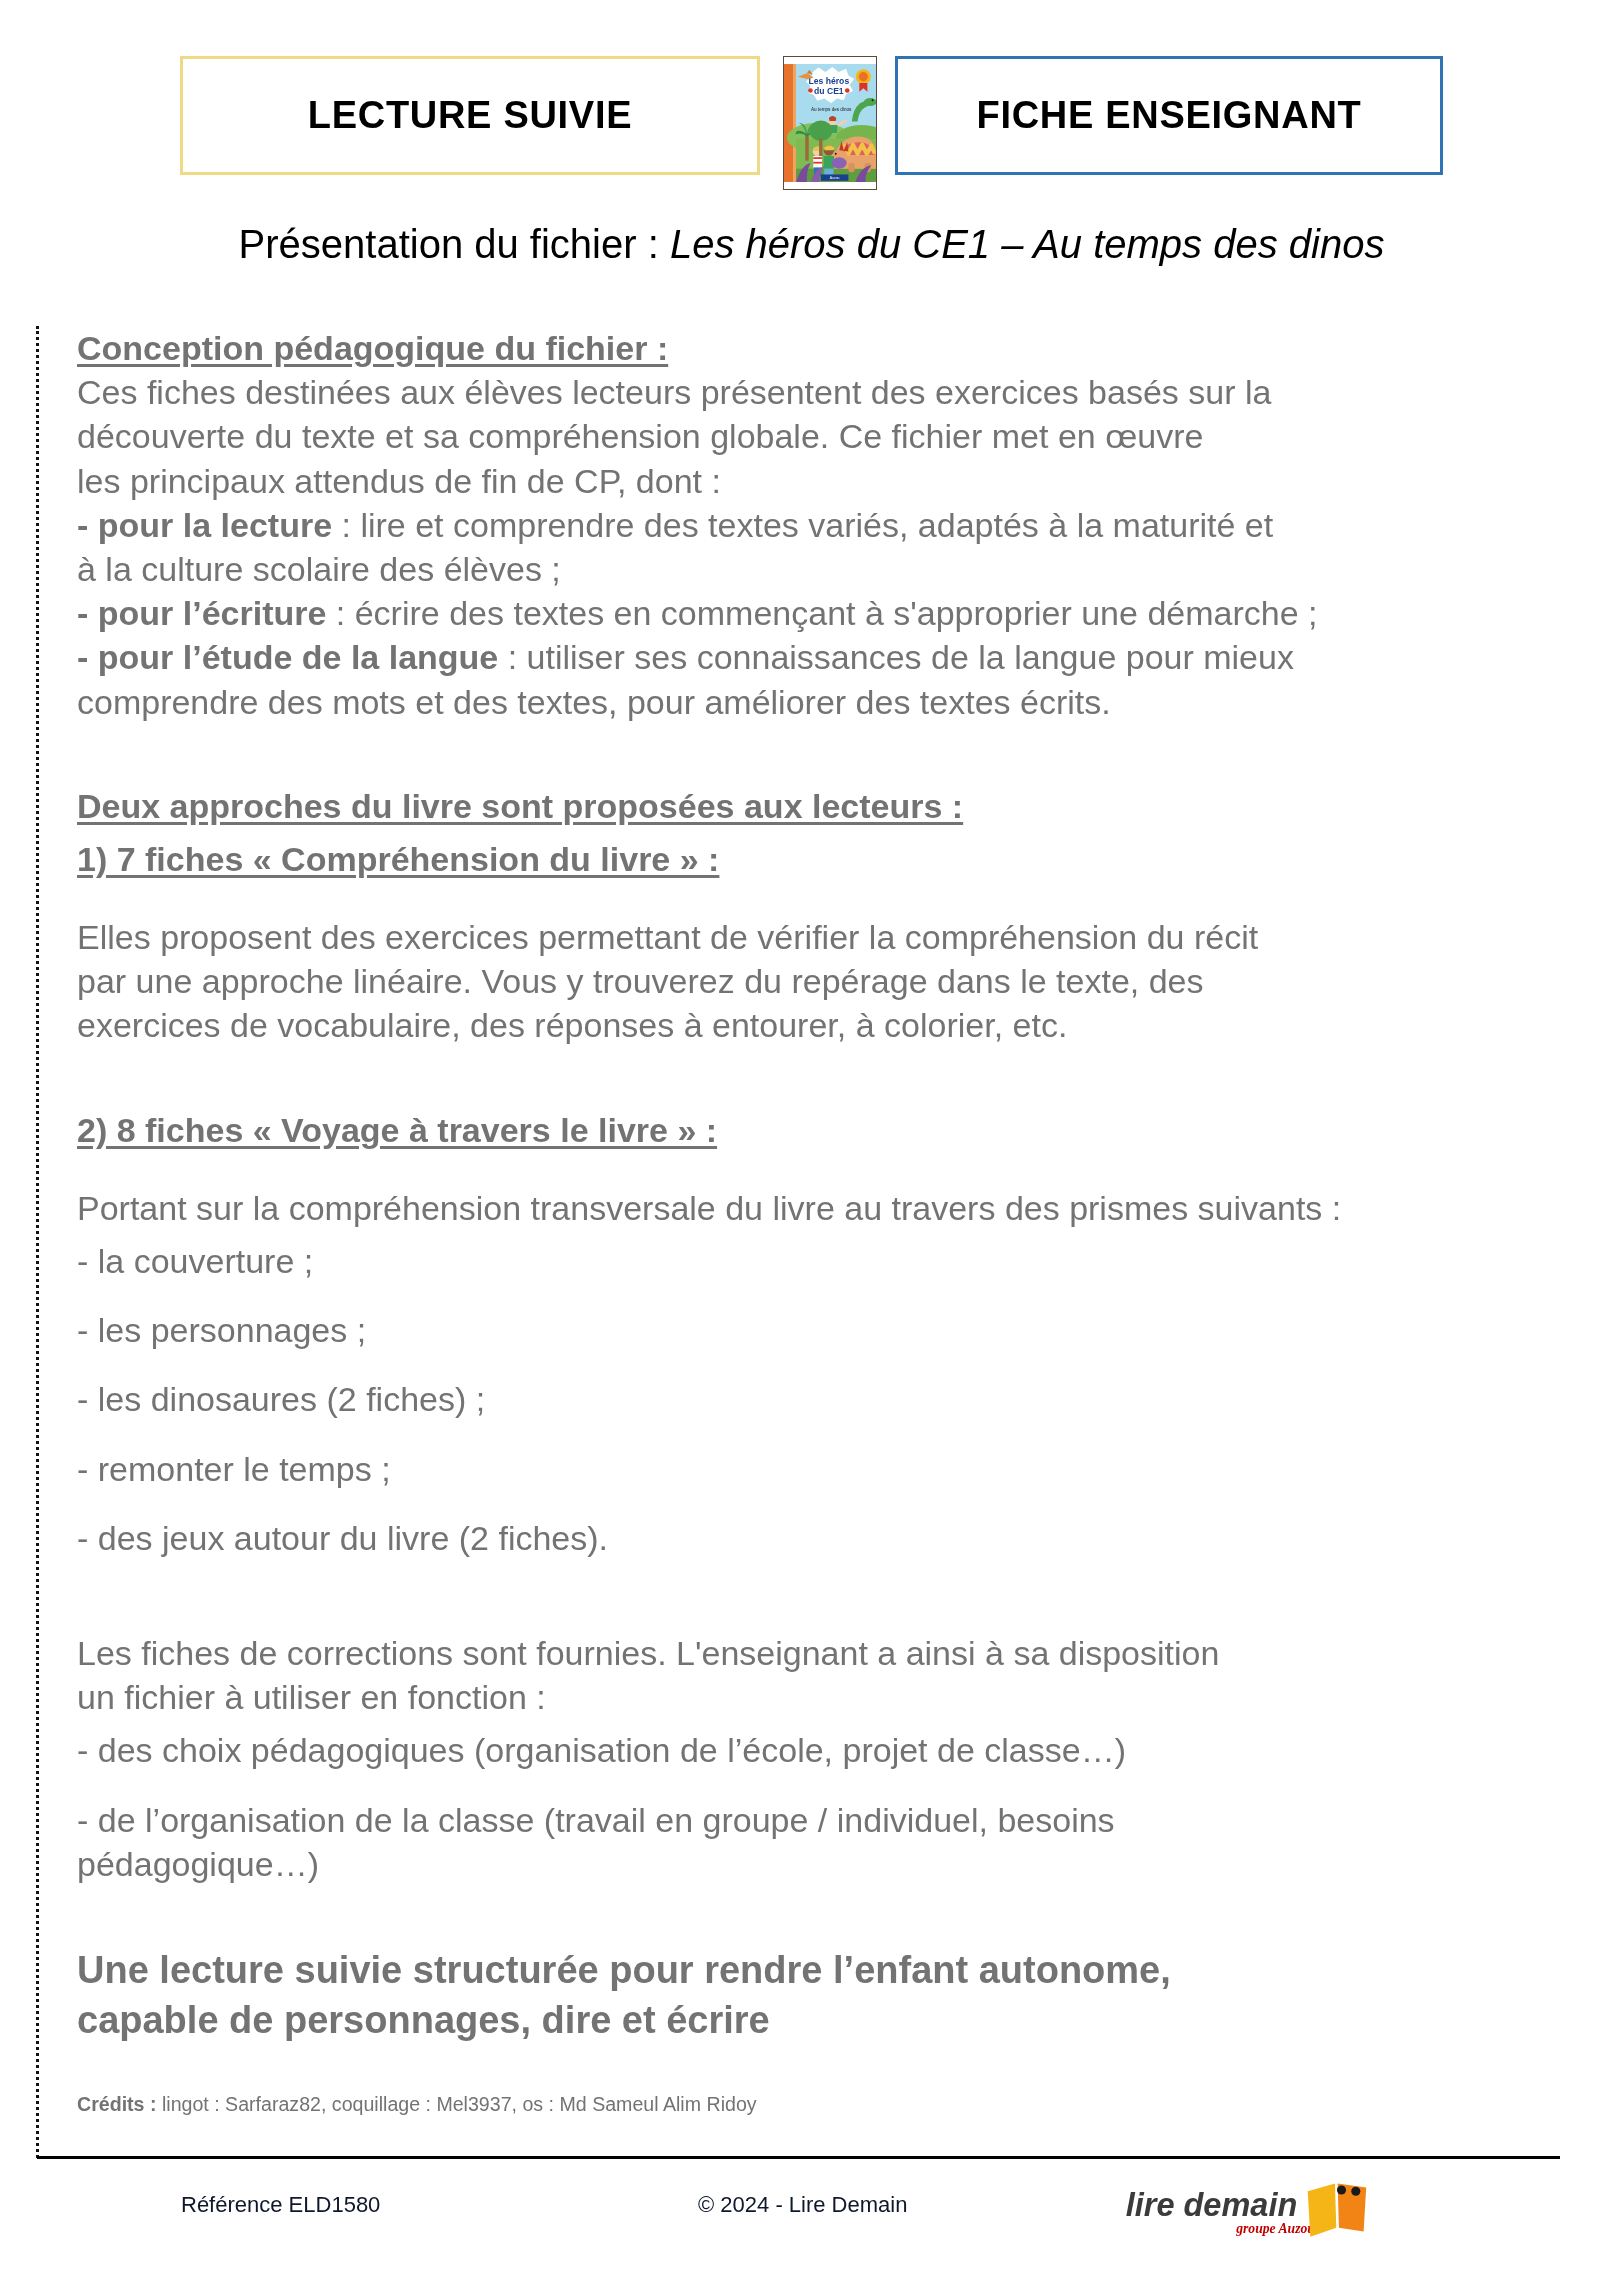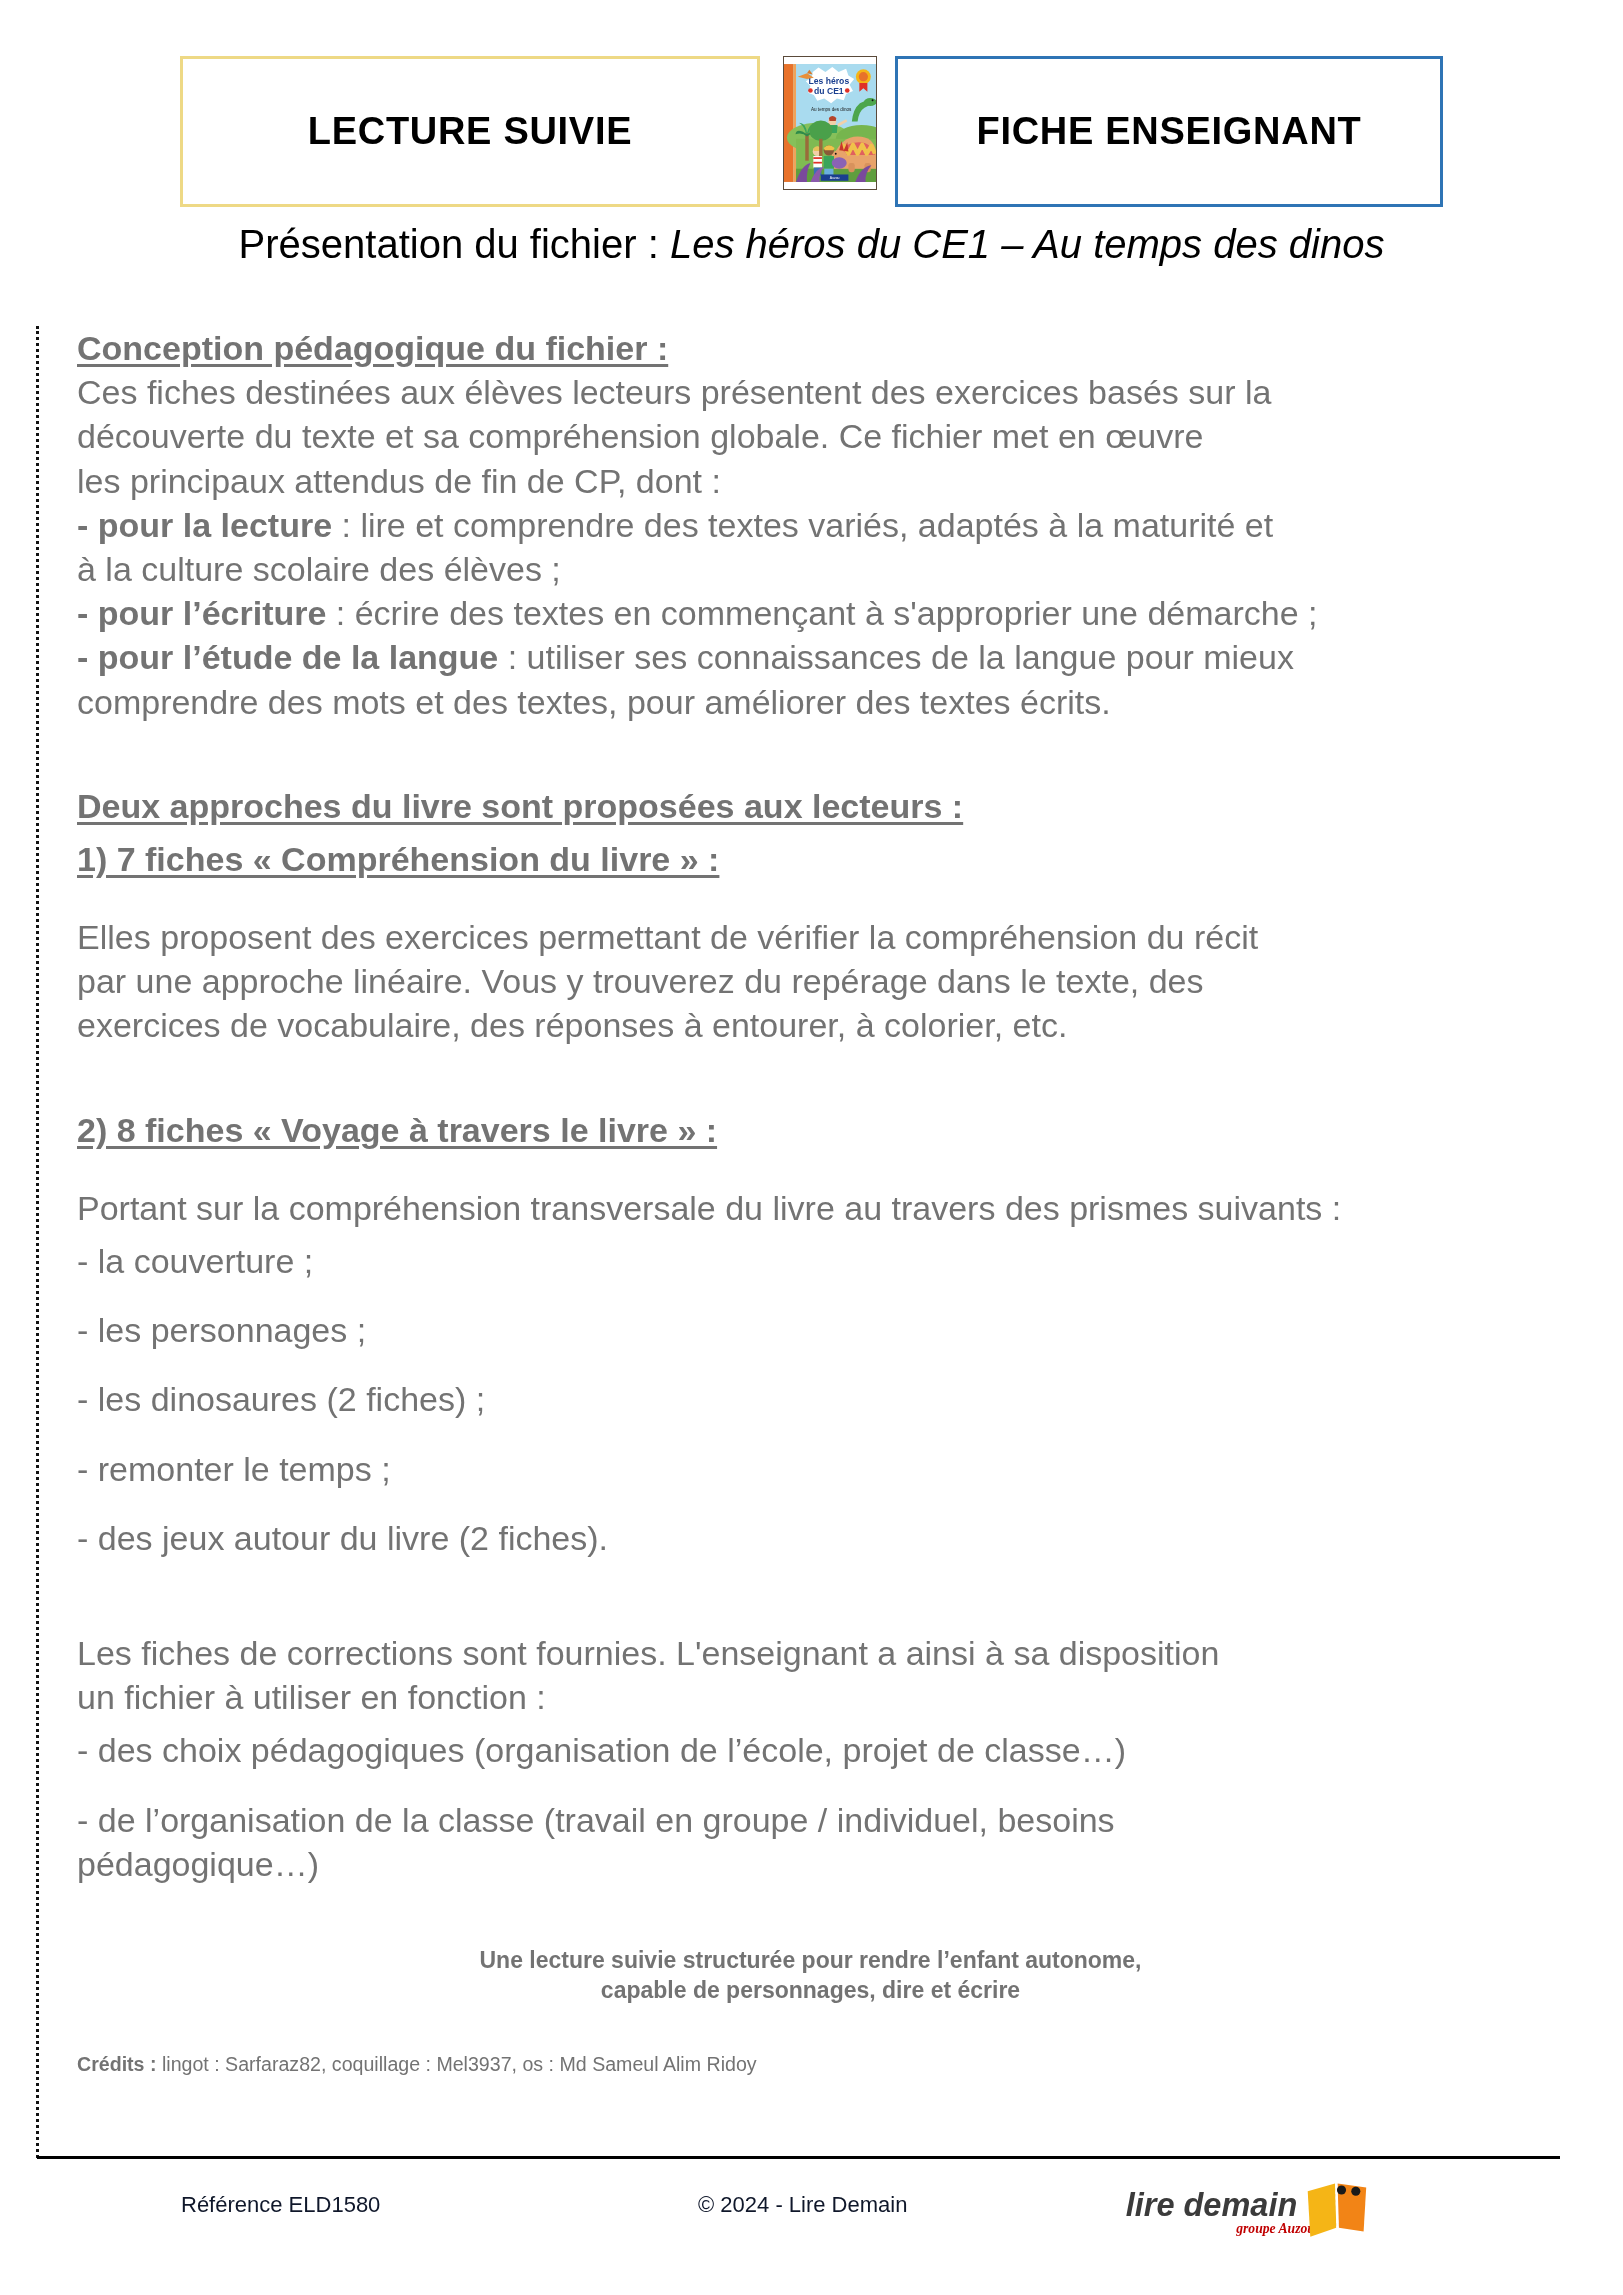--- a/index.html
+++ b/index.html
@@ -32,21 +32,21 @@
     left: 0;
     top: 56px;
     width: 1623px;
     height: 130px;
     display: flex;
     align-items: flex-start;
     justify-content: center;
   }
   .header-box {
     box-sizing: border-box;
-    height: 151px;
+    height: 119px;
     display: flex;
     align-items: center;
     justify-content: center;
     background: #ffffff;
   }
   .header-box.left {
     width: 580px;
     border: 3.3px solid #eed985;
   }
   .header-box.right {
@@ -108,23 +108,23 @@
   }
   .gap-sm  { height: 9px; }
   .gap-md  { height: 34px; }
   .gap-lg  { height: 46px; }
   .gap-xl  { height: 60px; }
 
   .bullet-line { margin: 0; }
   .list-spaced p { margin: 0 0 25px 0; }
 
   .closing {
-    text-align: center;
+    text-align: left;
     font-weight: bold;
-    font-size: 23px;
+    font-size: 38px;
     line-height: 1.33;
   }
 
   .credits {
     font-size: 19.6px;
     line-height: 1.3;
   }
   .credits b { font-weight: bold; }
 
   

